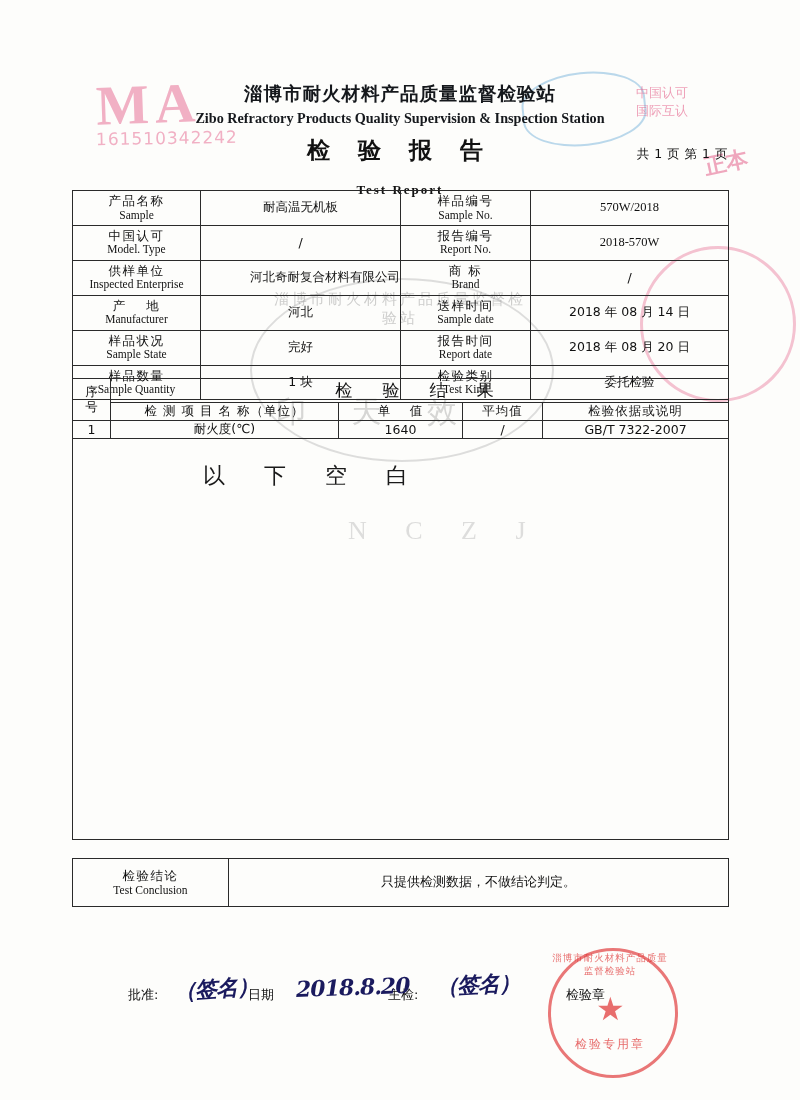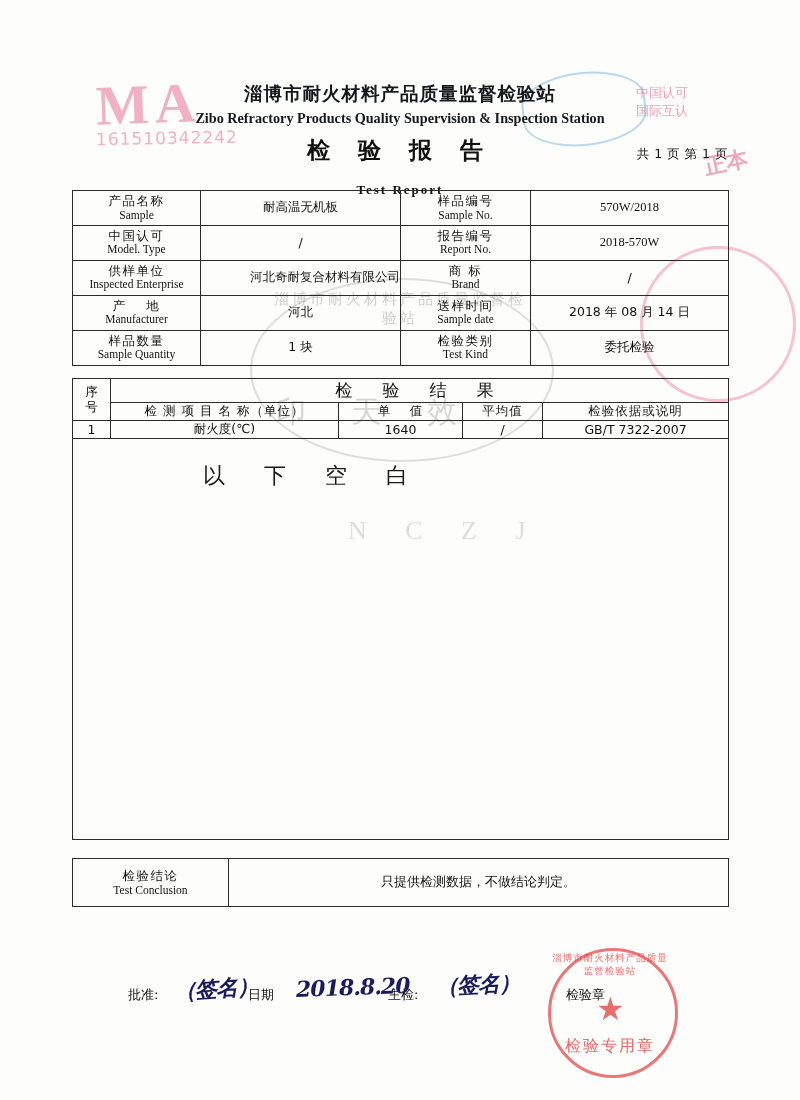--- a/index.html
+++ b/index.html
@@ -275,21 +275,21 @@
     text-align: center;
     font-size: 9.5px;
     color: rgba(222, 48, 48, 0.7);
     font-family: "DejaVu Sans", sans-serif;
     letter-spacing: 1px;
   }
   .red-seal-bottom {
     left: 548px; top: 1036px;
     width: 124px;
     text-align: center;
-    font-size: 16px;
+    font-size: 12px;
     color: rgba(222, 48, 48, 0.72);
     font-family: "DejaVu Sans", sans-serif;
     letter-spacing: 2px;
   }
   .red-seal-right {
     left: 640px; top: 246px;
     width: 150px; height: 150px;
     border-radius: 50%;
     border: 3px solid rgba(226, 82, 128, 0.35);
   }
@@ -390,20 +390,36 @@
         <td class="val">河北</td>
         <td>
           <div class="lbl">
             <span class="cn">送样时间</span>
             <span class="en">Sample  date</span>
           </div>
         </td>
         <td class="val">2018 年 08 月 14 日</td>
       </tr>
 
+      <tr>
+        <td>
+          <div class="lbl">
+            <span class="cn">样品状况</span>
+            <span class="en">Sample State</span>
+          </div>
+        </td>
+        <td class="val">完好</td>
+        <td>
+          <div class="lbl">
+            <span class="cn">报告时间</span>
+            <span class="en">Report date</span>
+          </div>
+        </td>
+        <td class="val">2018 年 08 月 20 日</td>
+      </tr>
 
       <tr>
         <td>
           <div class="lbl">
             <span class="cn">样品数量</span>
             <span class="en">Sample Quantity</span>
           </div>
         </td>
         <td class="val">1 块</td>
         <td>

